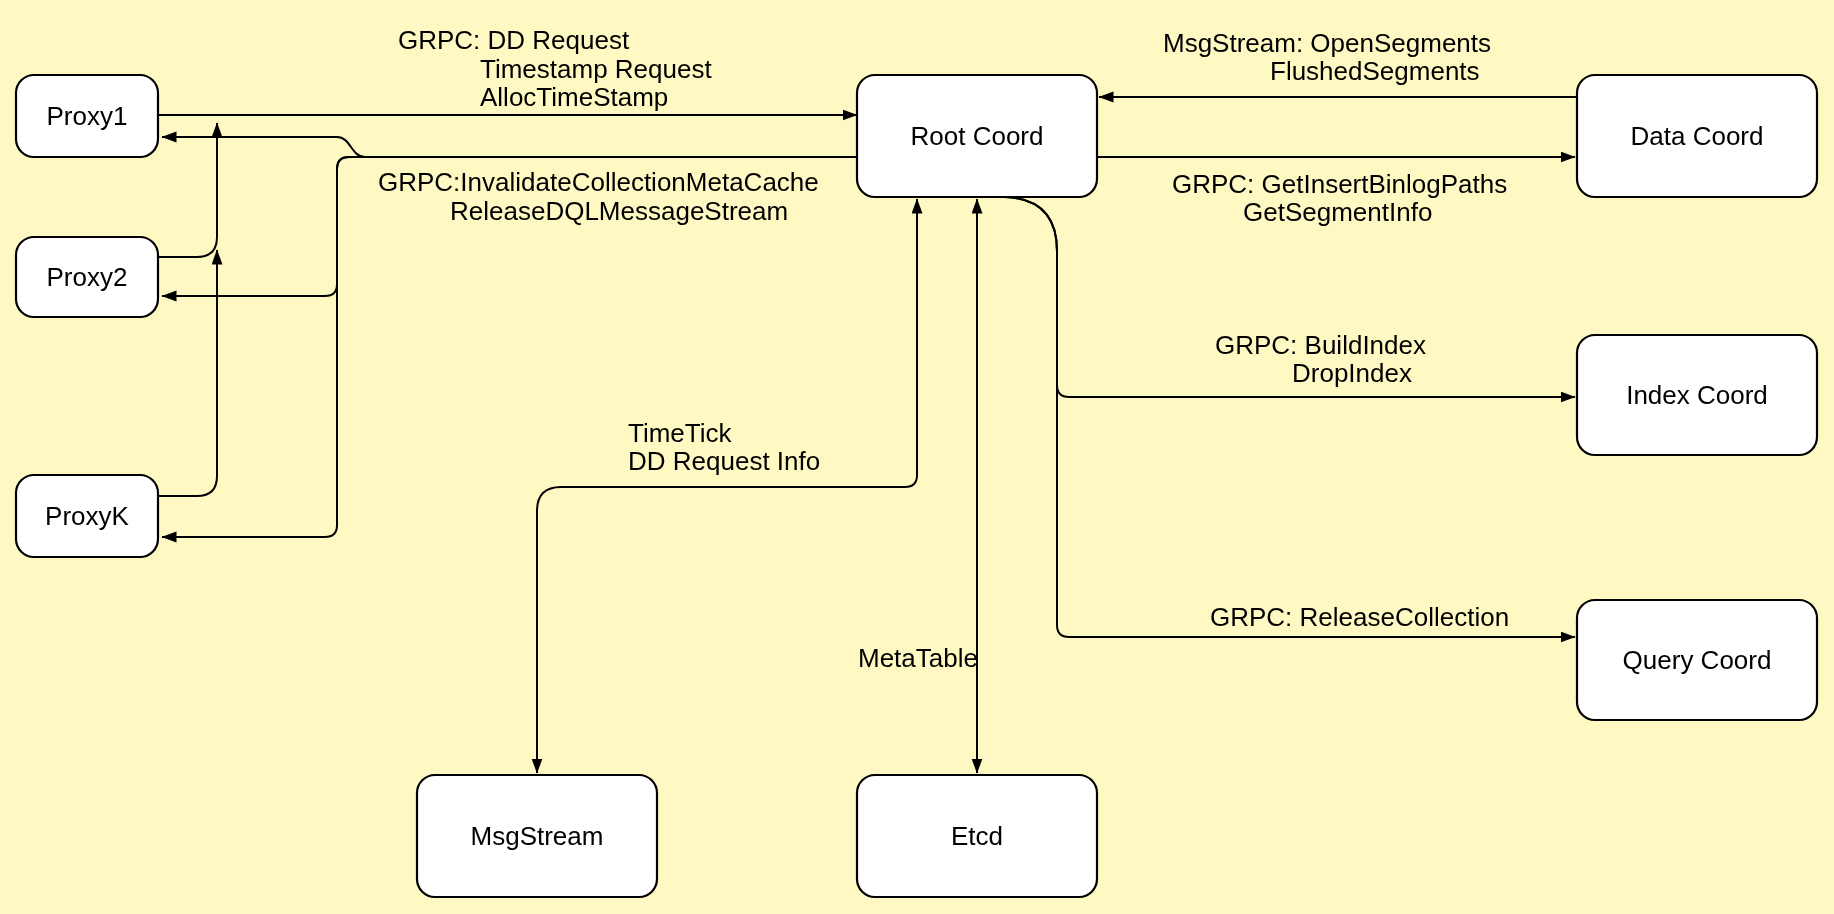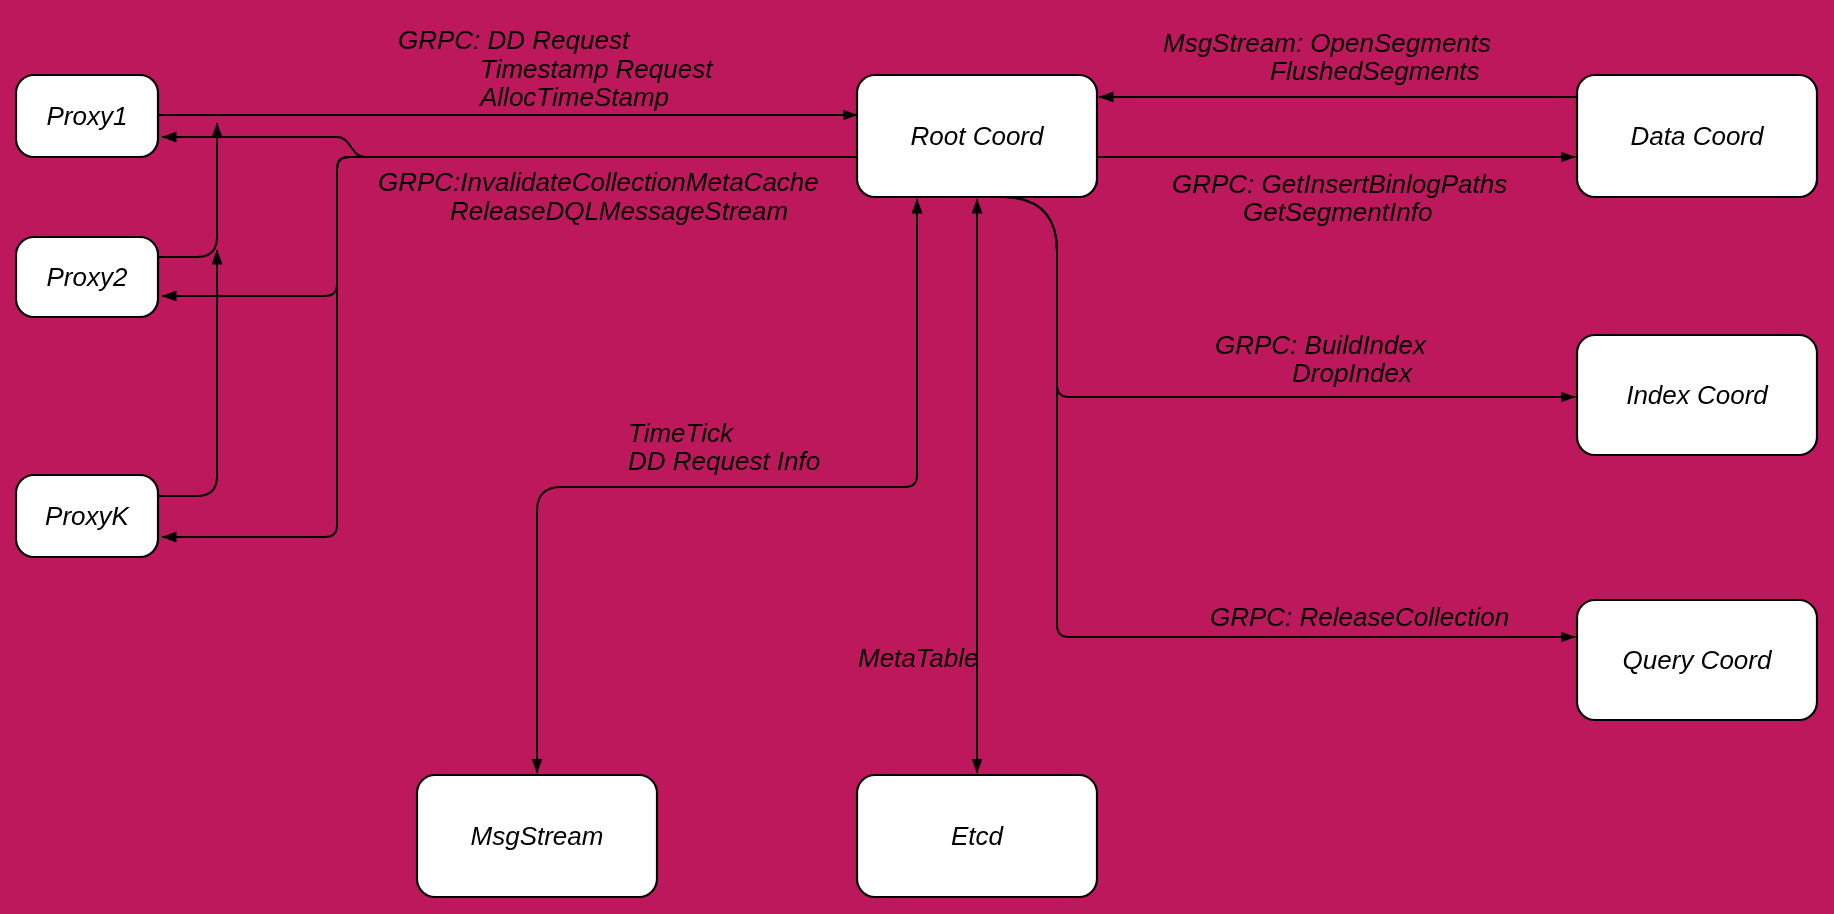--- a/index.html
+++ b/index.html
@@ -5,23 +5,22 @@
   html, body {
     margin: 0;
     padding: 0;
     background: #ffffff;
     font-family: "Liberation Sans", "DejaVu Sans", sans-serif;
   }
   .stage {
     position: relative;
     width: 1834px;
     height: 914px;
-    background: #be185d;
+    background: #fef9c3;
     overflow: hidden;
-    font-style: italic;
   }
   svg { display: block; }
   .edge {
     fill: none;
     stroke: #000000;
     stroke-width: 2;
   }
   .node-box {
     fill: #ffffff;
     stroke: #000000;

